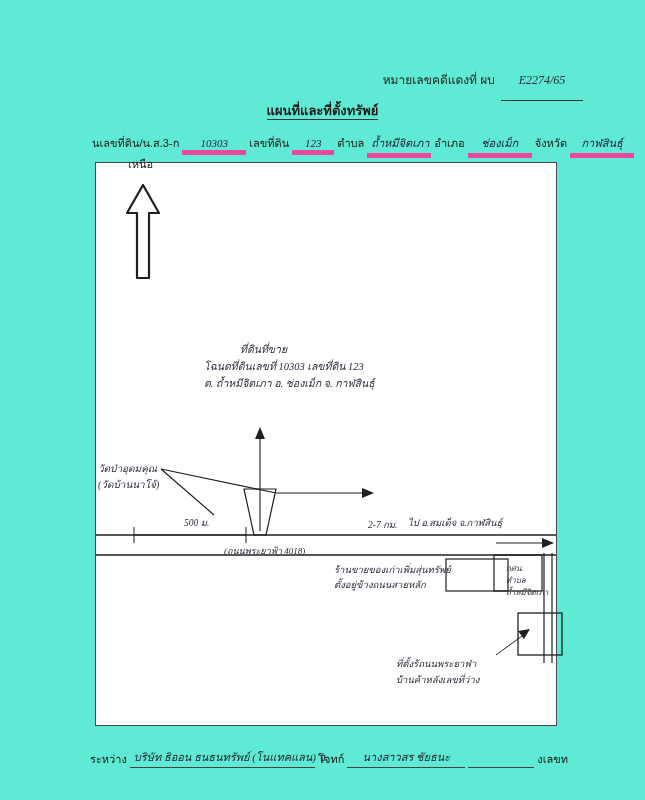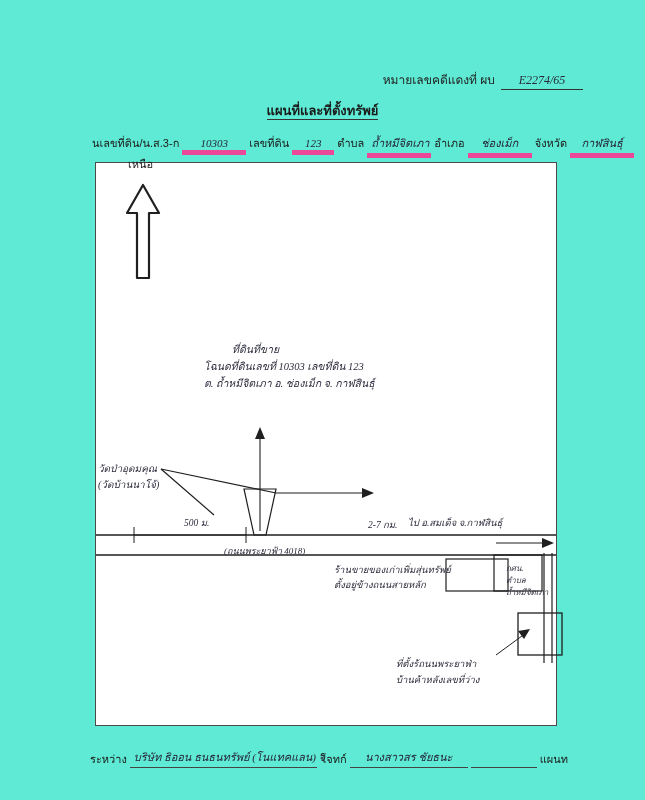--- a/index.html
+++ b/index.html
@@ -33,21 +33,21 @@
     white-space: nowrap;
   }
   .case-no-label { color: #222; }
   .hand {
     font-family: "Liberation Serif", serif;
     font-style: italic;
     color: #2a2a3a;
   }
   .hw-underline {
     border-bottom: 1px solid #333;
-    padding: 0 6px 1px 6px;
+    padding: 0 6px 12px 6px;
     display: inline-block;
     min-width: 70px;
     text-align: center;
   }
 
   .doc-title {
     position: absolute;
     top: 100px;
     left: 0;
     width: 645px;
@@ -114,21 +114,21 @@
     position: absolute;
     left: 108px;
     top: 178px;
     font-family: "Liberation Serif", serif;
     font-style: italic;
     font-size: 10.5px;
     line-height: 17px;
     color: #2b2b3c;
     white-space: nowrap;
   }
-  .center-note .n1 { margin-left: 28px; }
+  .center-note .n1 { margin-left: 36px; }
   .center-note .n3 { margin-left: 0; }
 
   .temple-note {
     position: absolute;
     left: 2px;
     top: 298px;
     font-family: "Liberation Serif", serif;
     font-style: italic;
     font-size: 10px;
     line-height: 16px;
@@ -339,16 +339,16 @@
       <div>บ้านค้าหลังเลขที่ว่าง</div>
     </div>
   </div>
 
   <div class="footer-row">
     <span class="lbl">ระหว่าง</span>
     <span class="val v1">บริษัท ธิออน ธนธนทรัพย์ (โนแทคแลน) จ</span>
     <span class="lbl">โจทก์</span>
     <span class="val v2">นางสาวสร ชัยธนะ</span>
     <span class="val v3"></span>
-    <span class="lbl">แผนท</span>
+    <span class="lbl">งเลขท</span>
   </div>
 
 </div>
 
 </body></html>

